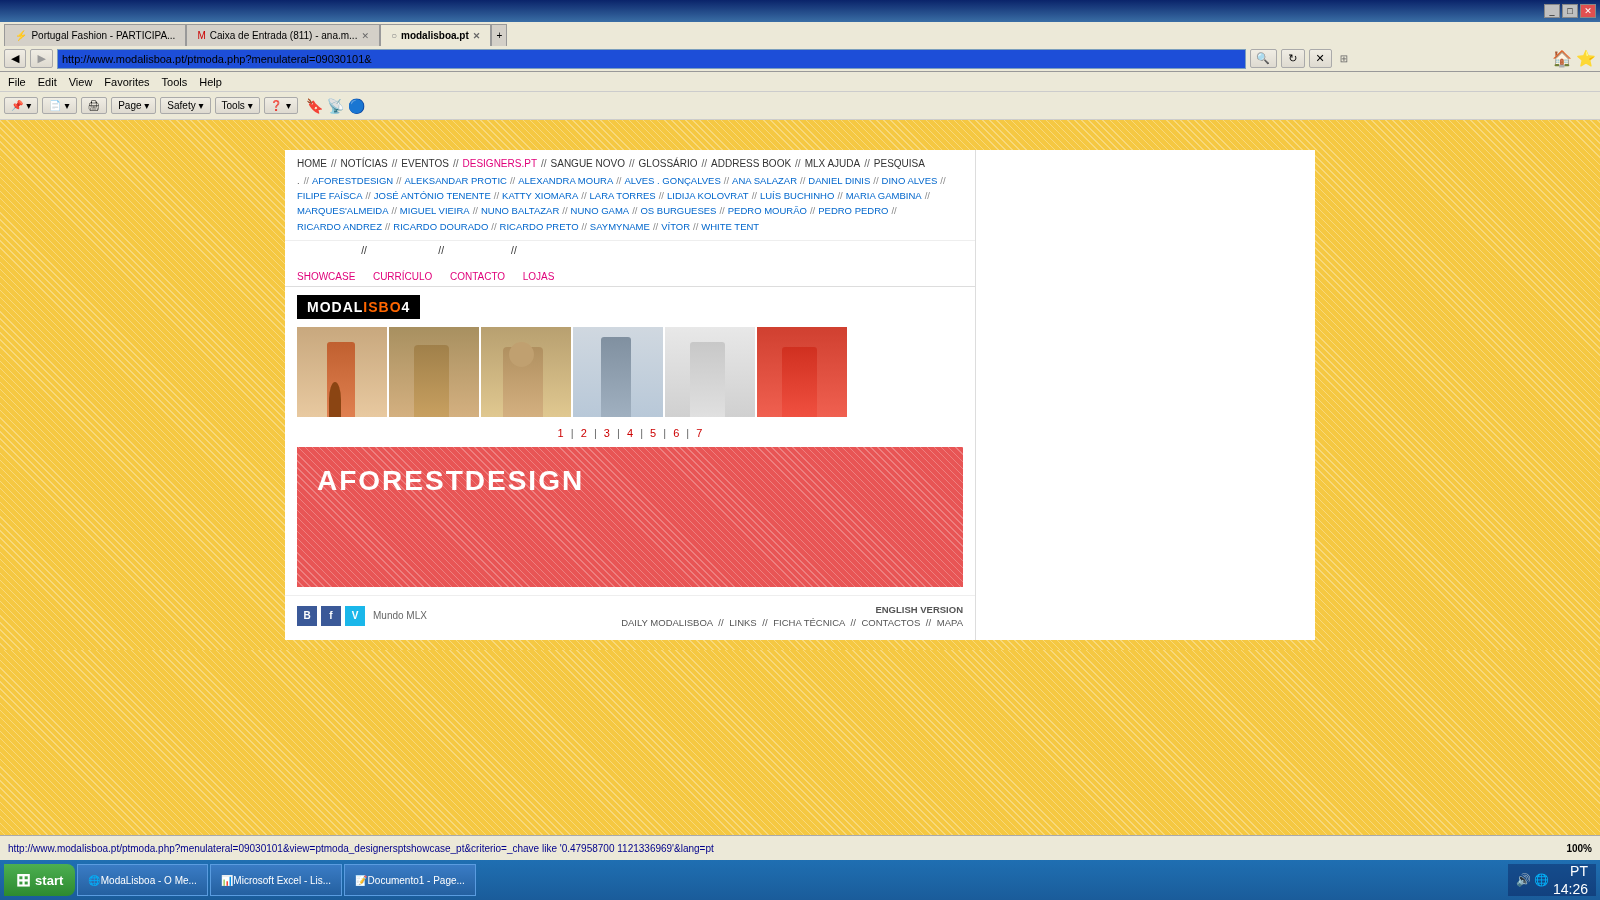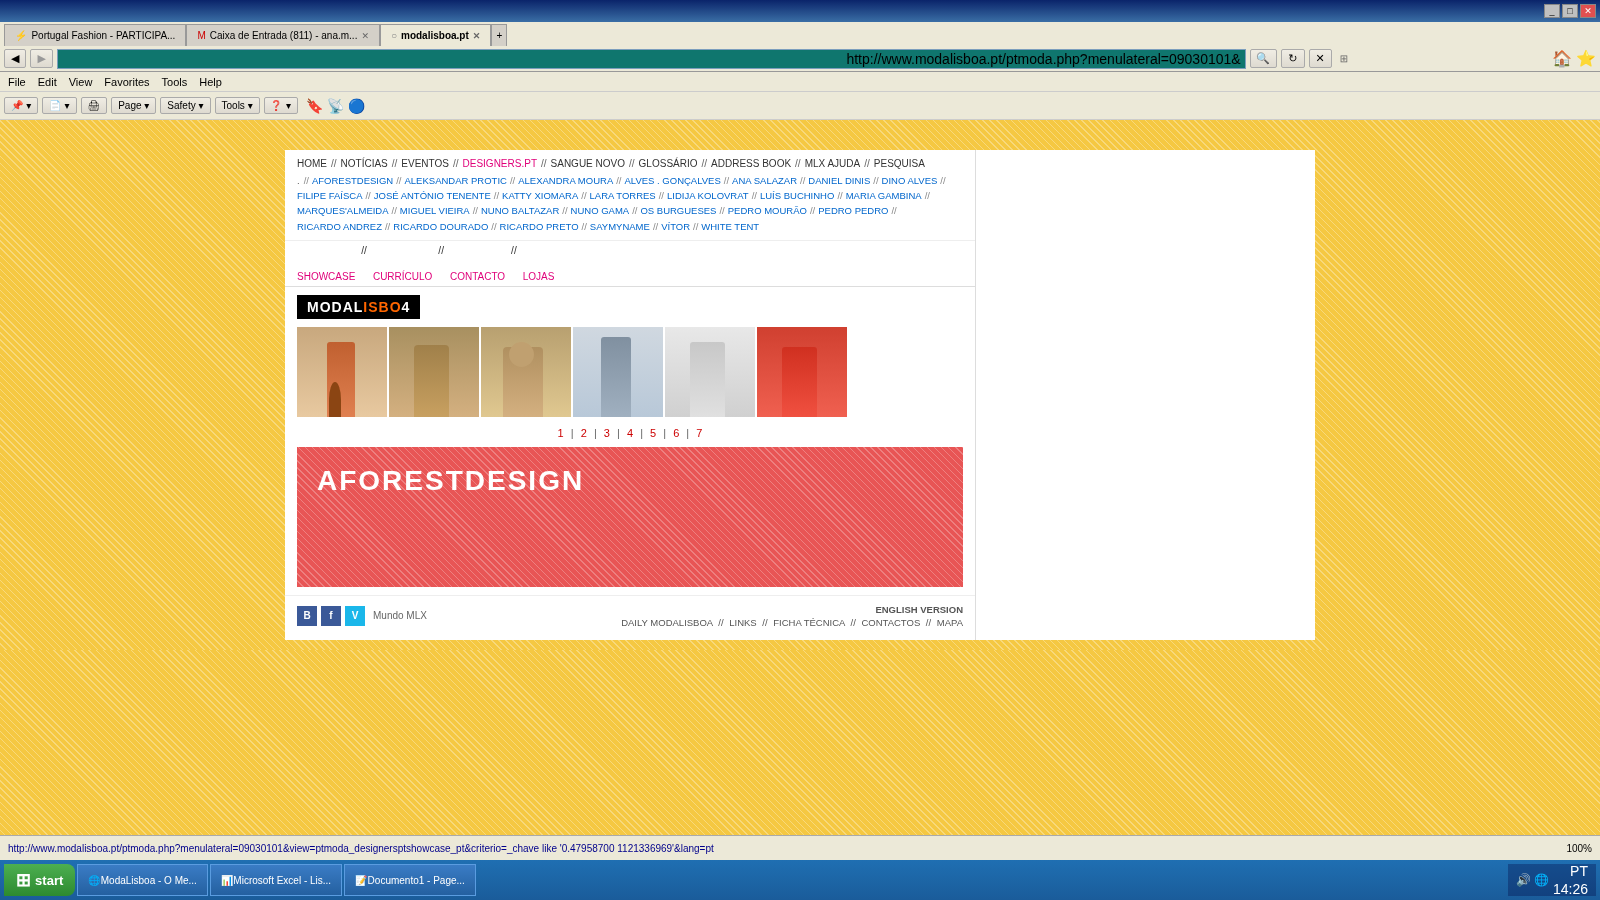--- a/index.html
+++ b/index.html
@@ -60,24 +60,23 @@
       display: flex;
       align-items: center;
       height: 26px;
       padding: 0 4px;
       gap: 4px;
     }
     .address-input {
       flex: 1;
       height: 20px;
       border: 1px solid #7b9ebd;
-      background: #0f766e;
-      font-size: 14px;
-      padding: 0 4px;
-      text-align: right;
+      background: #1d4ed8;
+      font-size: 11px;
+      padding: 0 4px;
     }
     .tabs-row {
       background: #ece9d8;
       display: flex;
       align-items: flex-end;
       height: 24px;
       padding: 0 4px;
     }
     .tab {
       height: 22px;
@@ -344,21 +343,21 @@
       height: 20px;
       background: #ece9d8;
       border-top: 1px solid #aaa;
       display: flex;
       align-items: center;
       justify-content: space-between;
       padding: 12px 8px;
       font-size: 10px;
     }
     .status-url { color: #00008b; }
-    .status-right { display: flex; align-items: center; gap: 8px; }
+    .status-right { display: flex; align-items: center; gap: 8px; font-weight: bold; }
 
     
     .taskbar {
       position: fixed;
       bottom: 0;
       left: 0;
       right: 0;
       height: 40px;
       background: linear-gradient(to bottom, #1f6fb2, #1a5c9a);
       display: flex;

